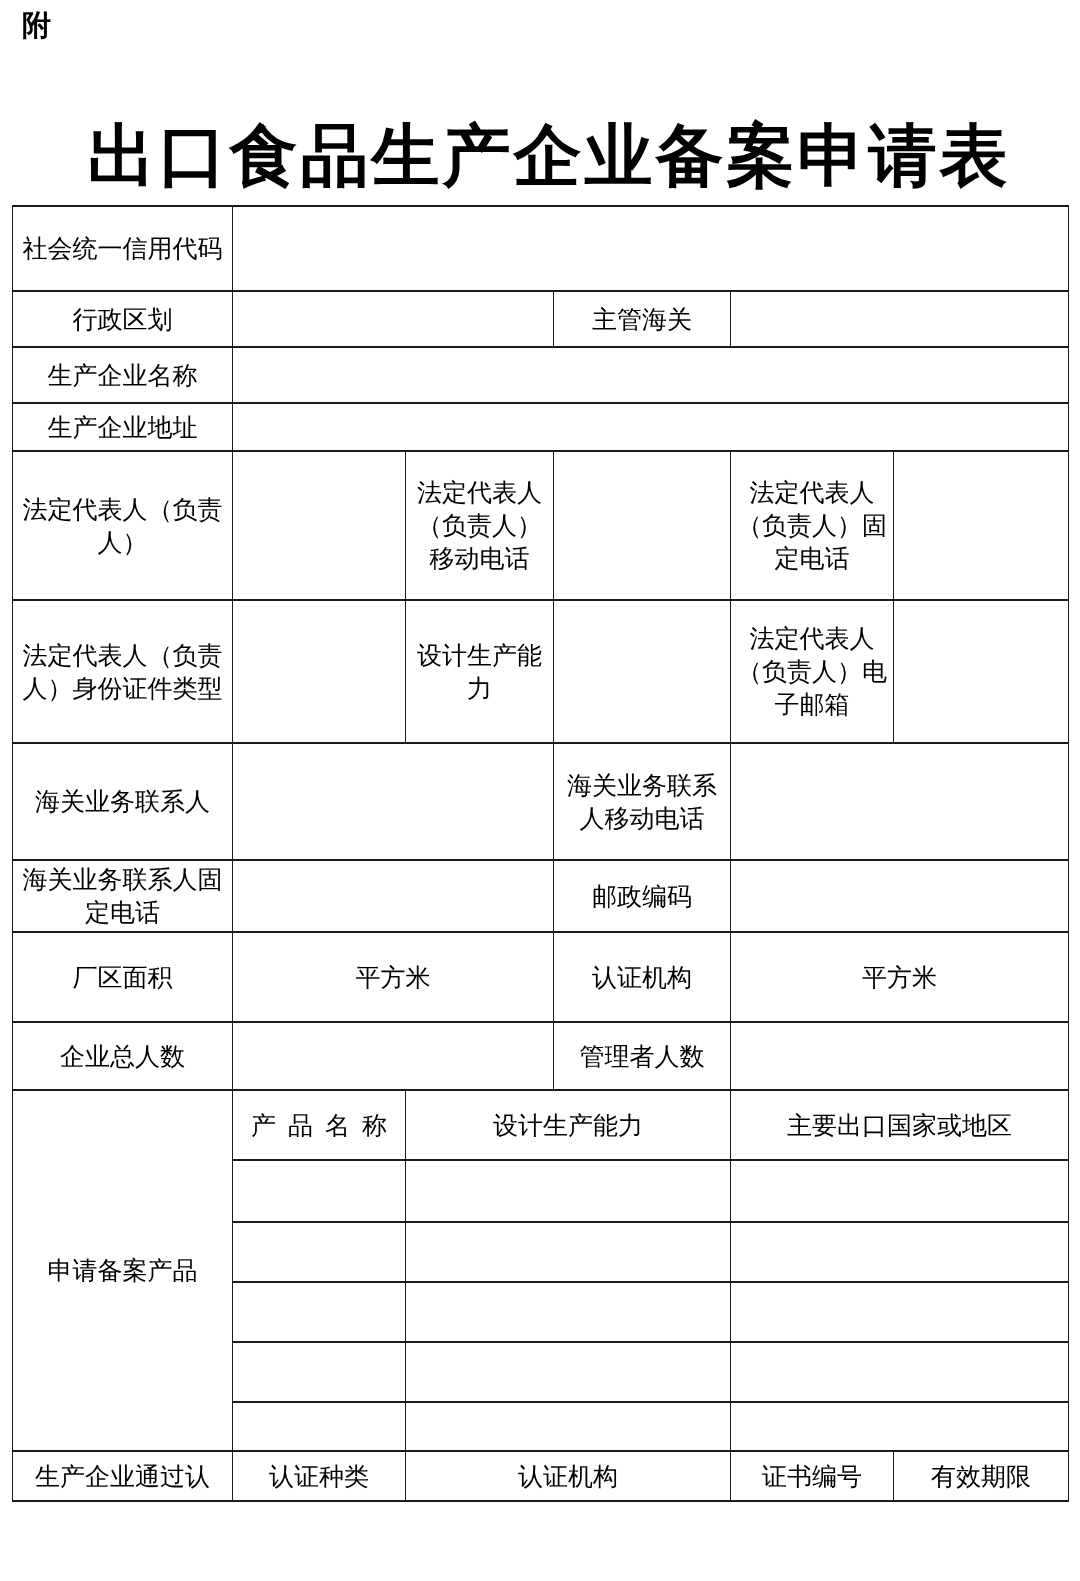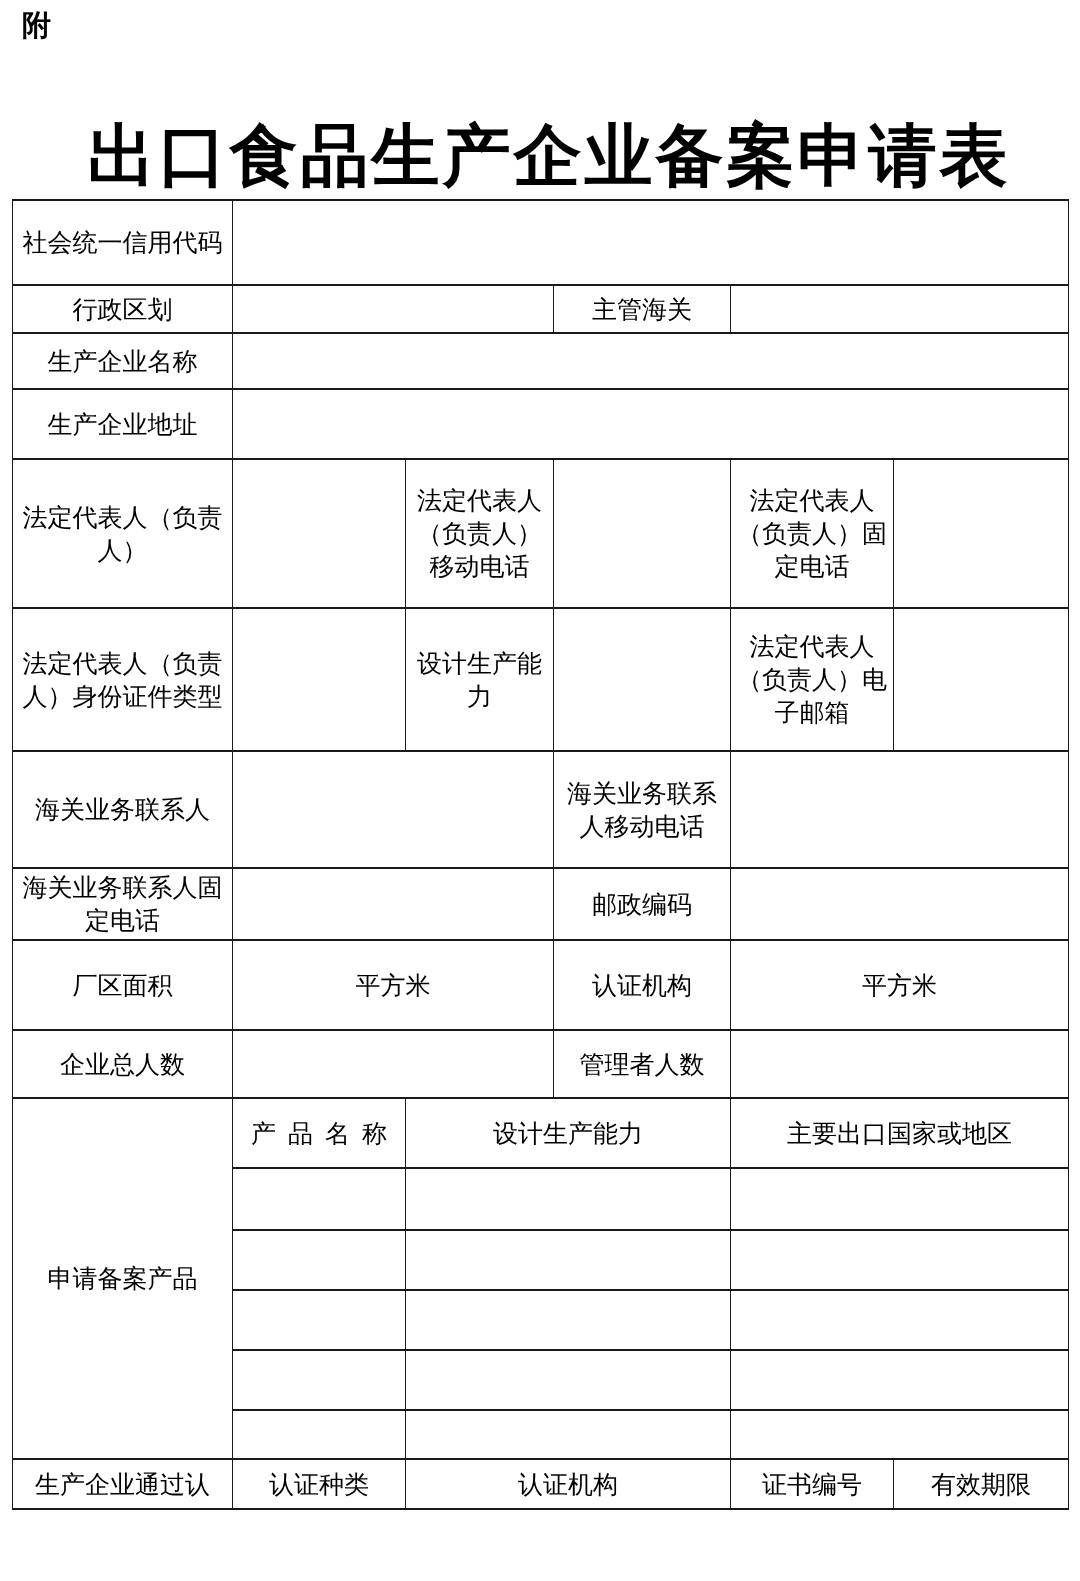--- a/index.html
+++ b/index.html
@@ -43,21 +43,21 @@
     letter-spacing: 3px;
     font-family: "Liberation Serif", "DejaVu Serif", serif;
     padding-left: 18px;
     box-sizing: border-box;
     line-height: 1.0;
   }
 
   table.form {
     position: absolute;
     left: 12px;
-    top: 199px;
+    top: 205px;
     width: 1056px;
     border-collapse: collapse;
     table-layout: fixed;
   }
   table.form td {
     border-top: 2px solid #1a1a1a;
     border-bottom: 2px solid #1a1a1a;
     border-left: 1px solid #1a1a1a;
     border-right: 1px solid #1a1a1a;
     font-size: 25px;
@@ -103,33 +103,33 @@
       <col style="width:175px">
     </colgroup>
 
     <tbody>
         <tr>
       <td class="lbl" style="height:85px">社会统一信用代码</td>
       <td class="val" colspan="6"></td>
     </tr>
 
     <tr>
-      <td class="lbl" style="height:48px">行政区划</td>
+      <td class="lbl" style="height:56px">行政区划</td>
       <td class="val" colspan="3"></td>
       <td class="lbl">主管海关</td>
       <td class="val" colspan="2"></td>
     </tr>
 
     <tr>
       <td class="lbl" style="height:56px">生产企业名称</td>
       <td class="val" colspan="6"></td>
     </tr>
 
     <tr>
-      <td class="lbl" style="height:70px">生产企业地址</td>
+      <td class="lbl" style="height:48px">生产企业地址</td>
       <td class="val" colspan="6"></td>
     </tr>
 
     <tr>
       <td class="lbl" style="height:149px">法定代表人（负责人）</td>
       <td class="val" colspan="2"></td>
       <td class="lbl">法定代表人（负责人）移动电话</td>
       <td class="val"></td>
       <td class="lbl">法定代表人（负责人）固定电话</td>
       <td class="val"></td>

